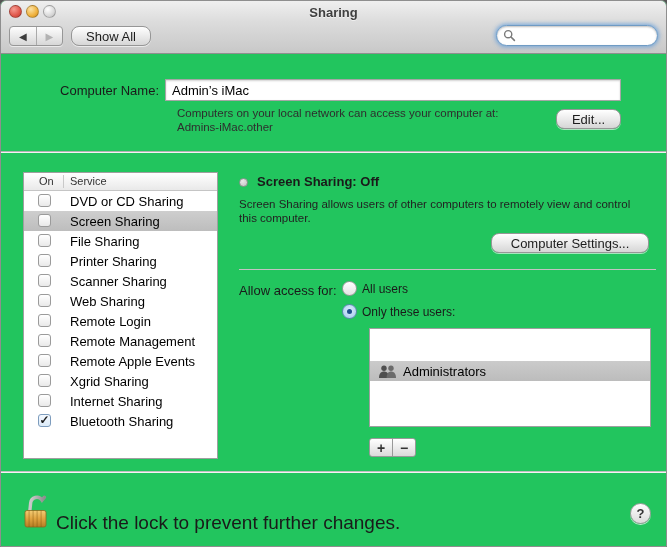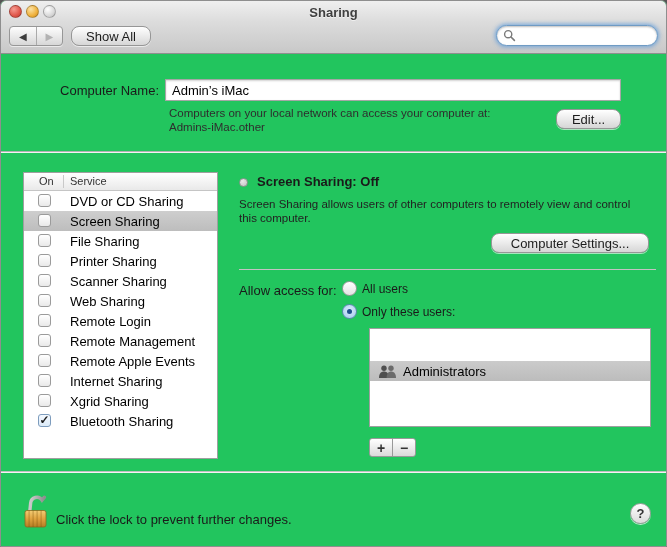--- a/index.html
+++ b/index.html
@@ -45,21 +45,21 @@
     display:flex;align-items:center;padding-left:6px;
   }
   .searchbox input{border:none;outline:none;background:transparent;flex:1;font-size:12px;height:16px;min-width:0;}
   
   .cn-label{position:absolute;left:0;top:82px;width:158px;text-align:right;font-size:13px;color:#1a1a1a;}
   .cn-field{
     position:absolute;left:164px;top:78px;width:456px;height:22px;
     border:1px solid #a6a6a6;background:#fff;font-size:13px;padding:0 6px;color:#000;
     box-shadow:inset 0 1px 2px rgba(0,0,0,.18);
   }
-  .cn-hint{position:absolute;left:168px;top:106px;font-size:11.5px;line-height:13.5px;color:#2e2e2e;}
+  .cn-hint{position:absolute;left:176px;top:106px;font-size:11.5px;line-height:13.5px;color:#2e2e2e;}
   .edit-btn{position:absolute;left:555px;top:108px;width:65px;height:20px;}
   .section-divider{position:absolute;left:0;top:150px;width:100%;height:2px;
     border-top:1px solid #b2b2b2;background:#f3f3f3;}
   
   .svc-list{
     position:absolute;left:22px;top:171px;width:195px;height:287px;
     background:#fff;border:1px solid #9f9f9f;
   }
   .svc-header{
     height:18px;background:linear-gradient(#ffffff,#e9e9e9);
@@ -113,21 +113,21 @@
   .pm-btn{
     width:24px;height:19px;border:1px solid #999;display:flex;align-items:center;justify-content:center;
     background:linear-gradient(#ffffff,#dadada);font-size:14px;font-weight:bold;color:#333;
   }
   .pm-plus{border-radius:3px 0 0 3px;}
   .pm-minus{border-radius:0 3px 3px 0;margin-left:-1px;}
   
   .footer-divider{position:absolute;left:0;top:470px;width:100%;height:2px;
     border-top:1px solid #c0c0c0;background:#f4f4f4;}
   .lock{position:absolute;left:20px;top:488px;width:30px;height:40px;}
-  .lock-text{position:absolute;left:55px;top:511px;font-size:13px;color:#1a1a1a;}
+  .lock-text{position:absolute;left:55px;top:511px;font-size:19px;color:#1a1a1a;}
   .help-btn{
     position:absolute;left:629px;top:502px;width:21px;height:21px;border-radius:50%;
     border:1px solid #9e9e9e;background:linear-gradient(#fdfdfd,#dcdcdc);
     display:flex;align-items:center;justify-content:center;
     font-size:13px;font-weight:bold;color:#333;box-shadow:0 1px 0 rgba(255,255,255,.7);
   }
 </style>
 </head>
 <body>
 
@@ -205,25 +205,25 @@
     <div class="svc-row">
       <span class="checkbox"></span>
       <span class="svc-label">Remote Management</span>
     </div>
     <div class="svc-row">
       <span class="checkbox"></span>
       <span class="svc-label">Remote Apple Events</span>
     </div>
     <div class="svc-row">
       <span class="checkbox"></span>
+      <span class="svc-label">Xgrid Sharing</span>
+    </div>
+    <div class="svc-row">
+      <span class="checkbox"></span>
       <span class="svc-label">Internet Sharing</span>
-    </div>
-    <div class="svc-row">
-      <span class="checkbox"></span>
-      <span class="svc-label">Xgrid Sharing</span>
     </div>
     <div class="svc-row">
       <span class="checkbox checked"></span>
       <span class="svc-label">Bluetooth Sharing</span>
     </div>
   </div>
 
   <span class="status-dot"></span>
   <div class="status-line">
     <span>Screen Sharing:</span>

